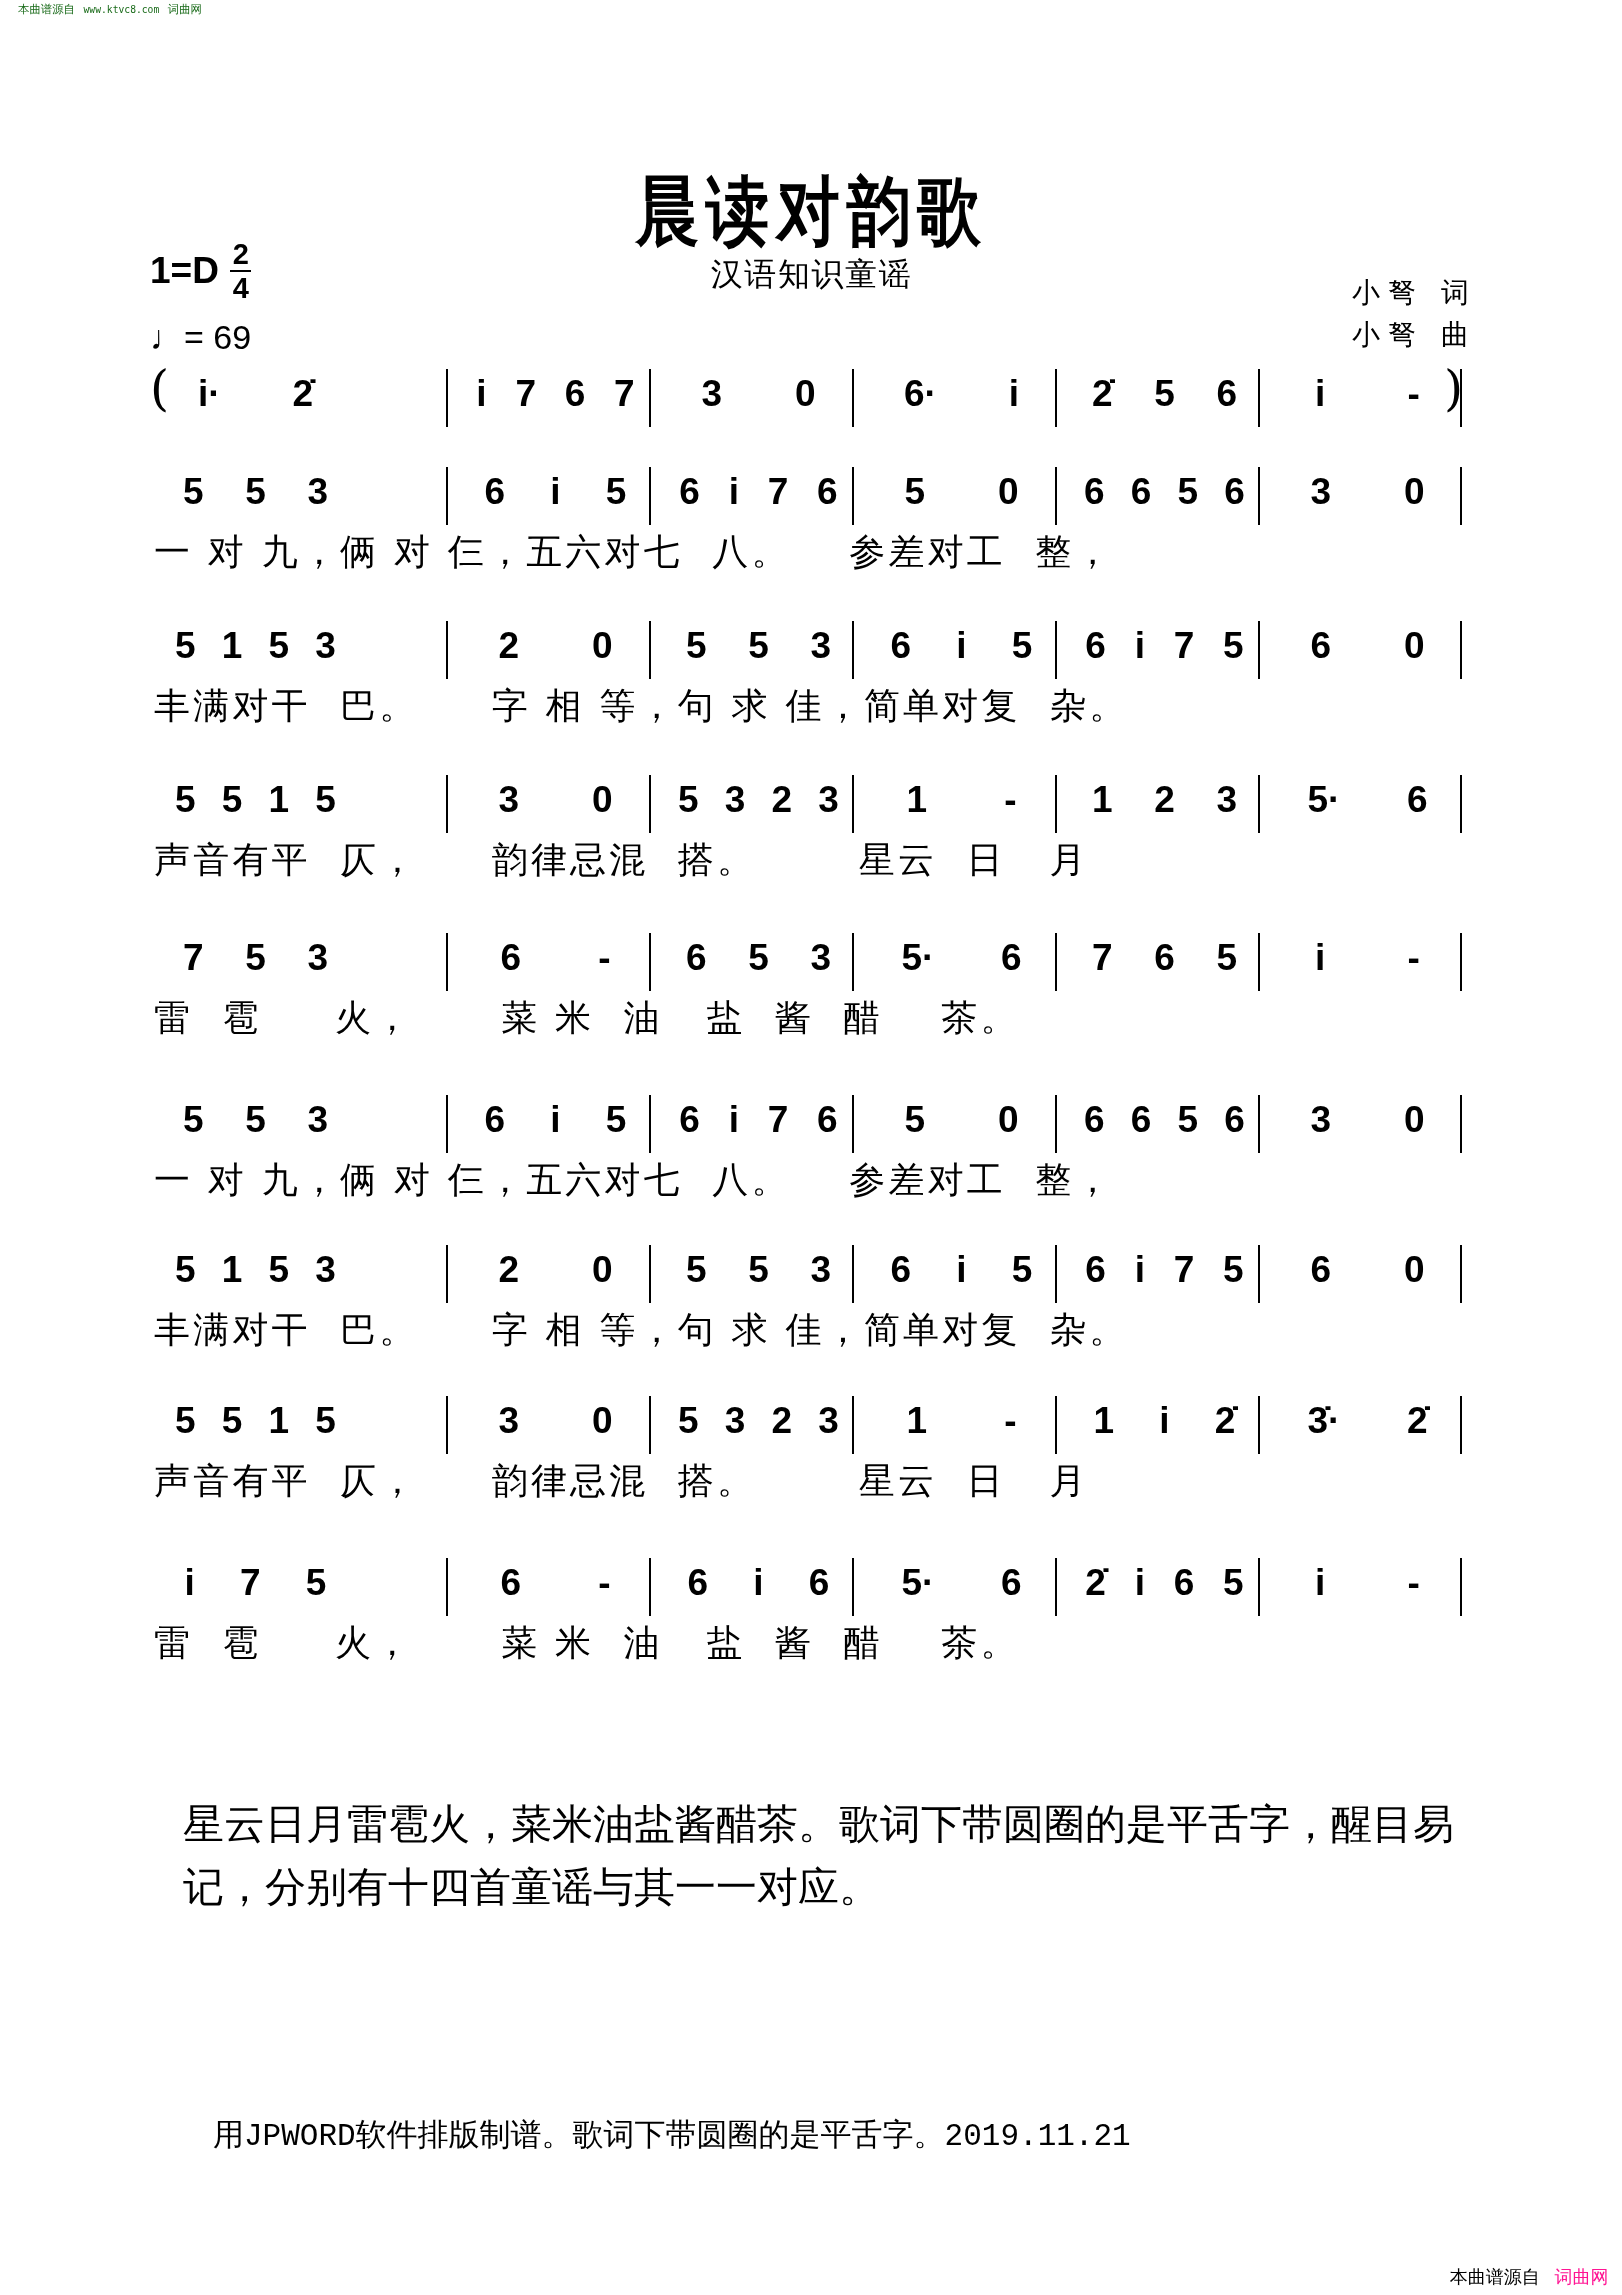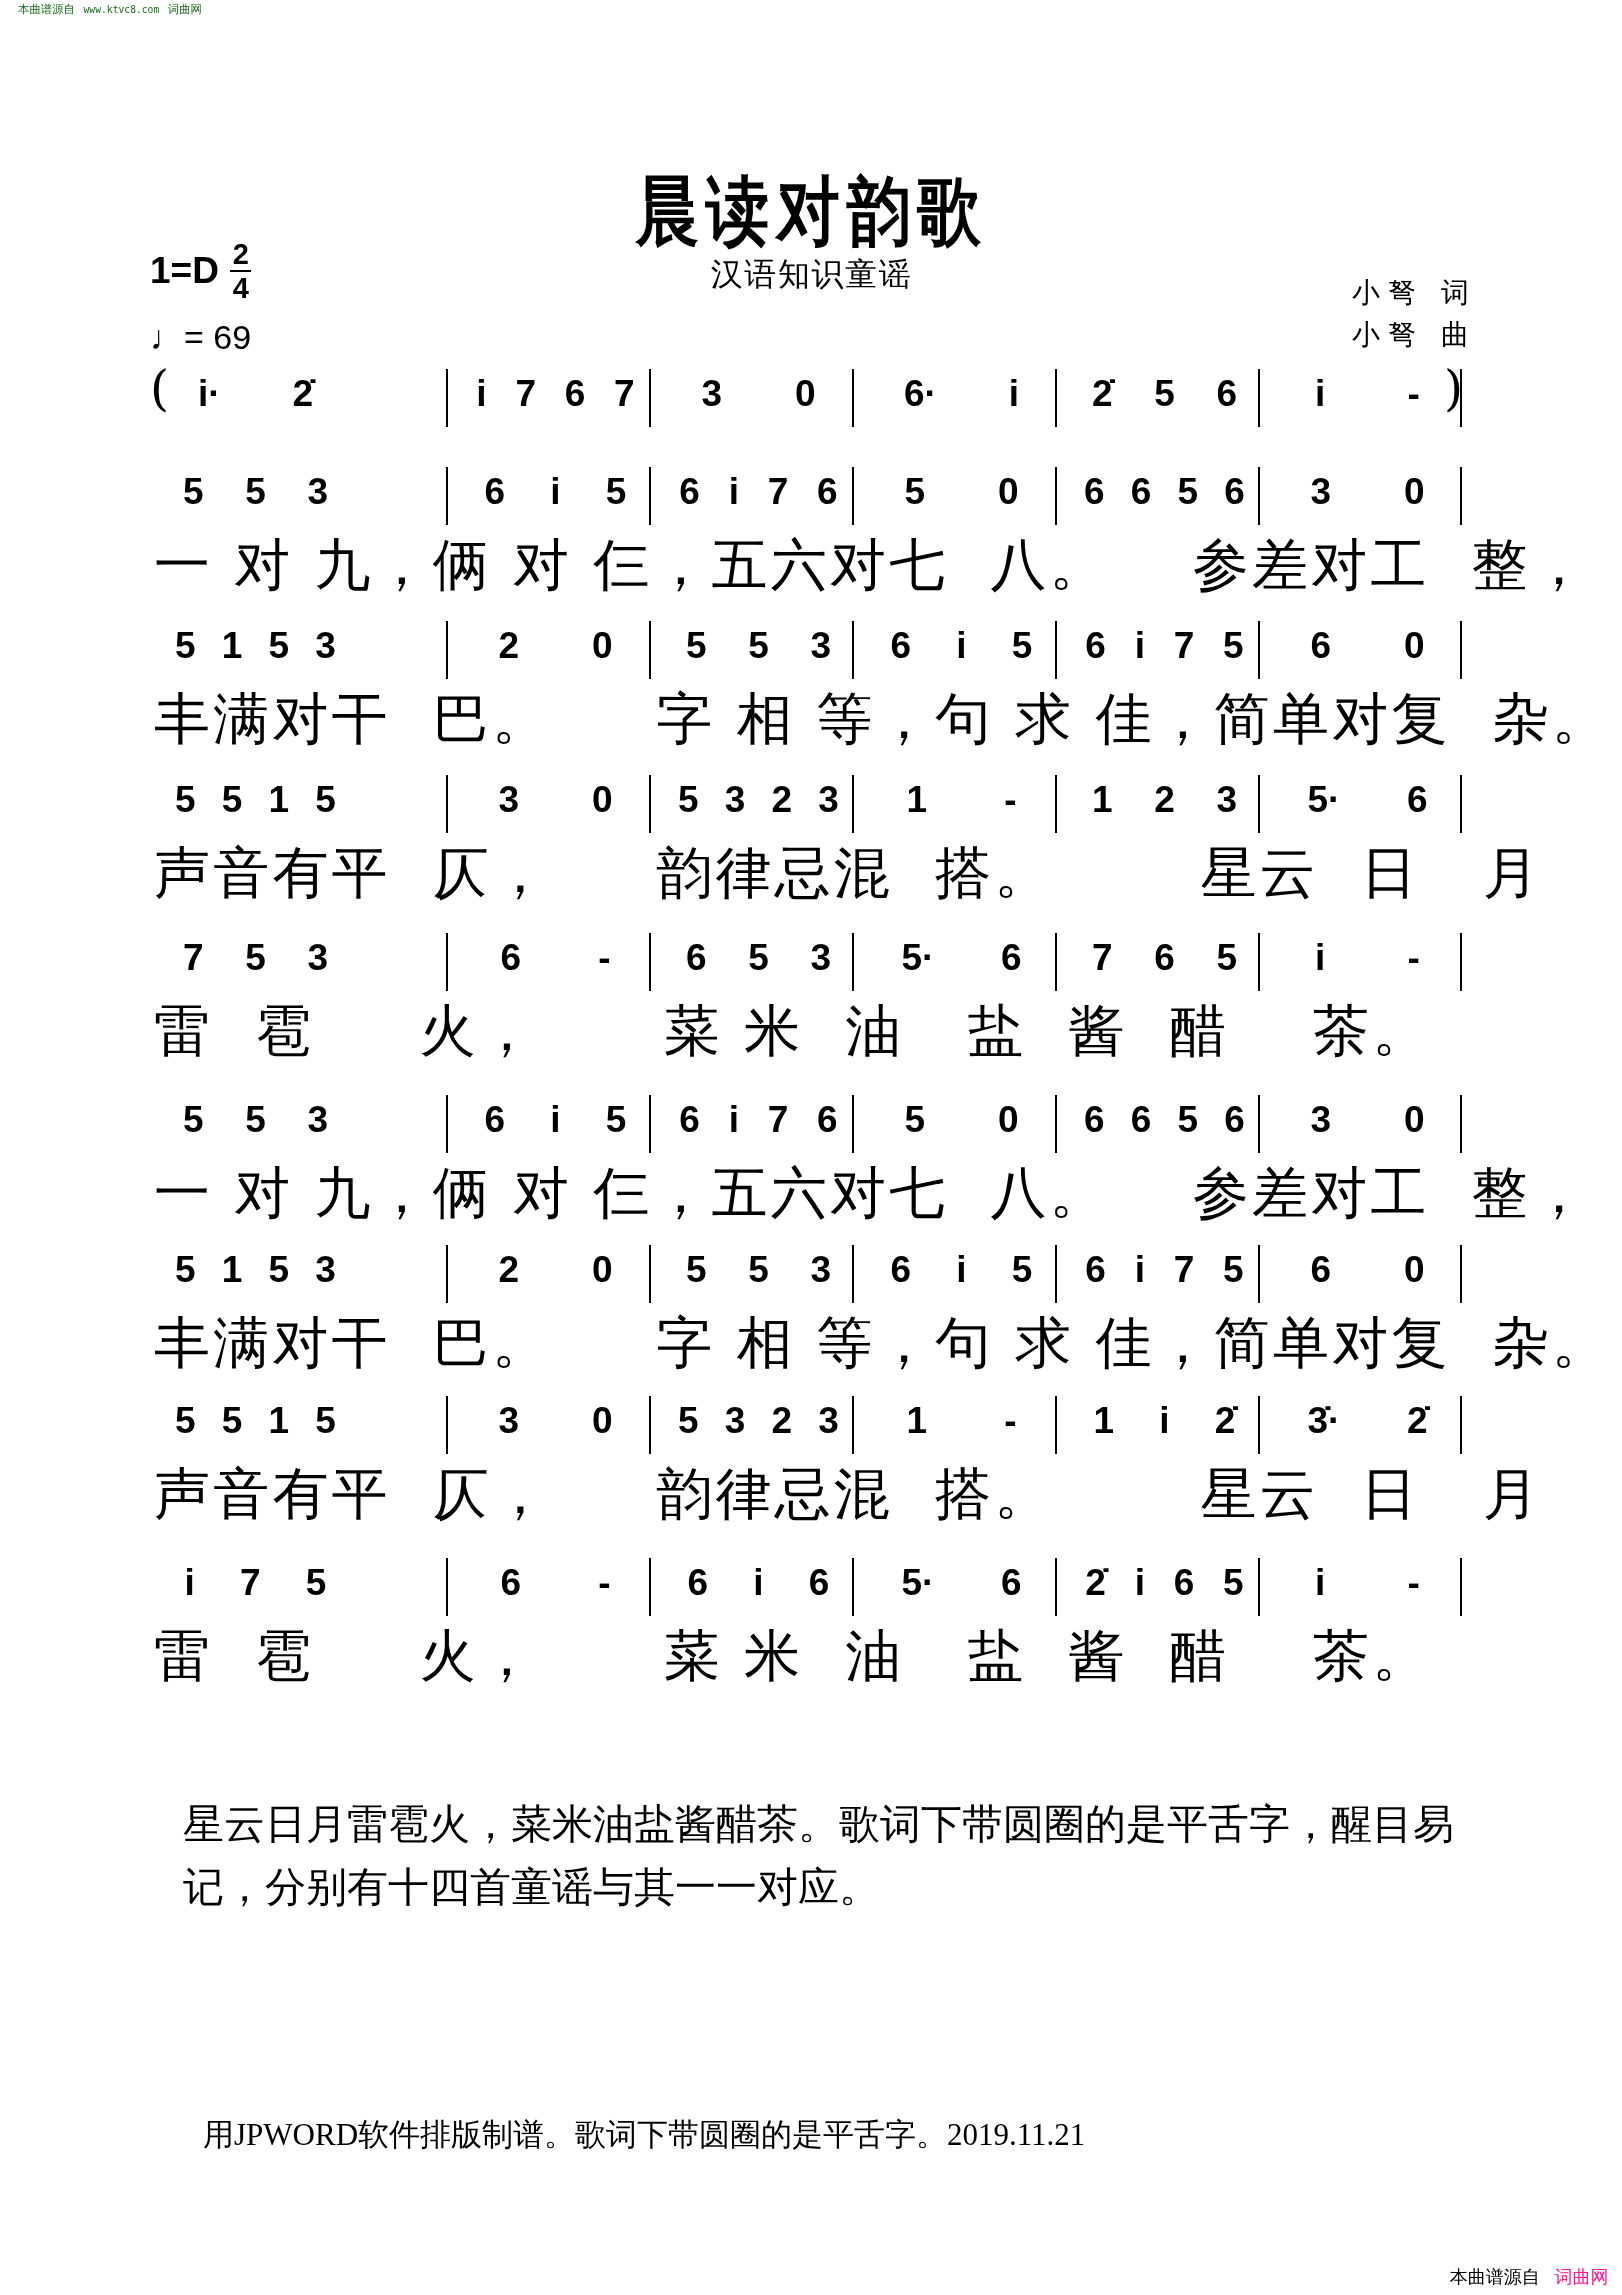--- a/index.html
+++ b/index.html
@@ -8,24 +8,24 @@
   .wm-top .url { font-family:"DejaVu Sans Mono", monospace; font-size:9.7px; margin:0 4.9px; }
   .title { position:absolute; left:0; width:1623px; top:162px; text-align:center; font-size:75px; font-weight:bold; letter-spacing:8px; font-family:"DejaVu Sans", sans-serif; transform:scaleX(0.85); }
   .subtitle { position:absolute; left:0; width:1623px; top:253px; text-align:center; font-size:32px; letter-spacing:1.6px; }
   .key { position:absolute; left:150px; top:240px; font-size:37px; font-weight:bold; font-family:"Liberation Sans Narrow","Liberation Sans", sans-serif; display:flex; align-items:center; }
   .timesig { display:inline-flex; flex-direction:column; align-items:center; margin-left:11.4px; font-size:29px; line-height:28px; font-weight:bold; }
   .timesig .bar { width:21px; height:2.4px; background:#000; margin:1.6px 0; }
   .tempo { position:absolute; left:150px; top:318px; font-size:34px; font-family:"Liberation Sans", sans-serif; }
   .credits { position:absolute; right:146px; top:272px; font-size:28px; text-align:left; line-height:42px; letter-spacing:8px; }
   .measure-line { position:absolute; width:1.6px; background:#000; }
   .notes { position:absolute; top:0; height:57px; display:flex; align-items:center; font-size:37px; font-weight:bold; font-family:"Liberation Sans", sans-serif; }
-  .lyrics { position:absolute; left:154px; font-size:56px; letter-spacing:3.2px; white-space:pre; font-family:"DejaVu Serif", serif; }
+  .lyrics { position:absolute; left:154px; font-size:36px; letter-spacing:3.2px; white-space:pre; font-family:"DejaVu Serif", serif; }
   .paren { position:absolute; font-size:49px; font-family:"DejaVu Serif", serif; top:-4.9px; }
   .para { position:absolute; left:183px; top:1793px; width:1298px; font-size:41px; line-height:63px; font-family:"DejaVu Sans", sans-serif; }
-  .footnote { position:absolute; left:203px; top:2114px; font-size:31px; font-family:Liberation Serif, serif; }
+  .footnote { position:absolute; left:213px; top:2114px; font-size:31px; font-family:Liberation Mono, monospace; }
   .wm-bot { position:absolute; right:14.6px; bottom:6.5px; font-size:18px; }
   .wm-bot .brand { color:#ff1493; margin-left:14.6px; }
   .sheet-line { position:absolute; left:154px; width:1331px; }
 </style>
 </head>
 <body>
 
 <div class="wm-top">
   <span>本曲谱源自</span>
   <span class="url">www.ktvc8.com</span>

